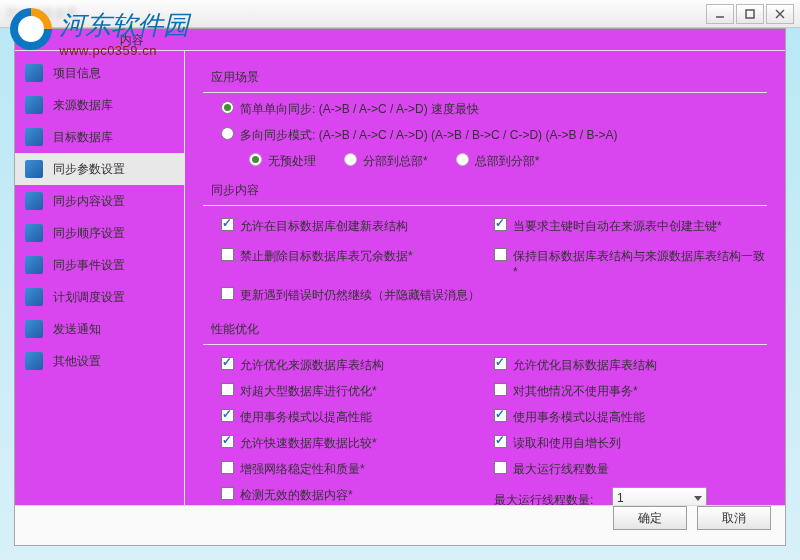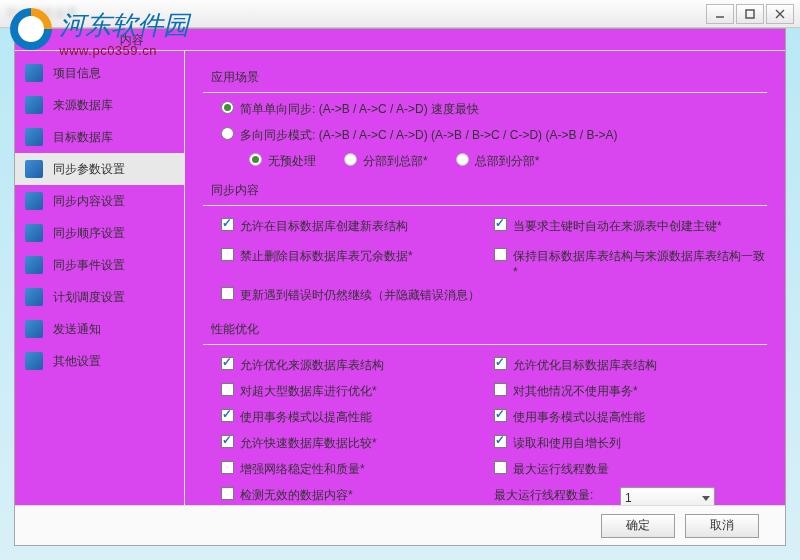--- a/index.html
+++ b/index.html
@@ -30,25 +30,25 @@
 .radio,.chk{width:13px;height:13px;margin-right:6px;flex-shrink:0}
 .radio{appearance:none;border:1px solid #7a7a7a;border-radius:50%;position:relative;background:#fff}
 .radio:checked::after{content:"";position:absolute;inset:2px;background:#4a8a3a;border-radius:50%}
 .chk{appearance:none;border:1px solid #7a7a7a;background:#fff;position:relative}
 .chk:checked::after{content:"✓";position:absolute;top:-3px;left:0;font-size:12px;color:#2d6fb5;font-weight:bold}
 .sub-radios{display:flex;gap:28px;margin-left:28px;margin-top:4px}
 .sub-radios label{color:#999;display:flex;}
 .sub-radios .radio{border-color:#bbb}
 .cols{display:flex}
 .col{flex:1}
-.kv{display:flex;align-items:flex-start;gap:16px}
+.kv{display:flex;align-items:flex-end;gap:8px}
 .kv .lbl{min-width:110px}
 .select{height:22px;border:1px solid #999;background:linear-gradient(#fff,#eee);min-width:95px;padding:0 4px;display:flex;align-items:center;justify-content:space-between;cursor:pointer;font-size:12px}
 .select .caret{border-left:4px solid transparent;border-right:4px solid transparent;border-top:5px solid #555}
-.footer{height:40px;border-top:1px solid #ddd;display:flex;align-items:center;justify-content:flex-end;gap:10px;padding:0 26px;background:#fafafa}
+.footer{height:40px;border-top:1px solid #ddd;display:flex;justify-content:flex-end;gap:10px;padding:0 14px;background:#fafafa}
 .btn{min-width:74px;height:24px;border:1px solid #9e9e9e;background:linear-gradient(#fff,#e6e6e6);cursor:pointer;font-size:12px}
 hr.sep{border:none;border-top:1px solid #e2e2e2;margin:2px 0 8px 0}
 .blurred{filter:blur(2px);color:#888}
 </style>
 </head>
 <body>
 
 <div class="watermark">
   <span class="wm-logo"></span>
   <span class="wm-text">

